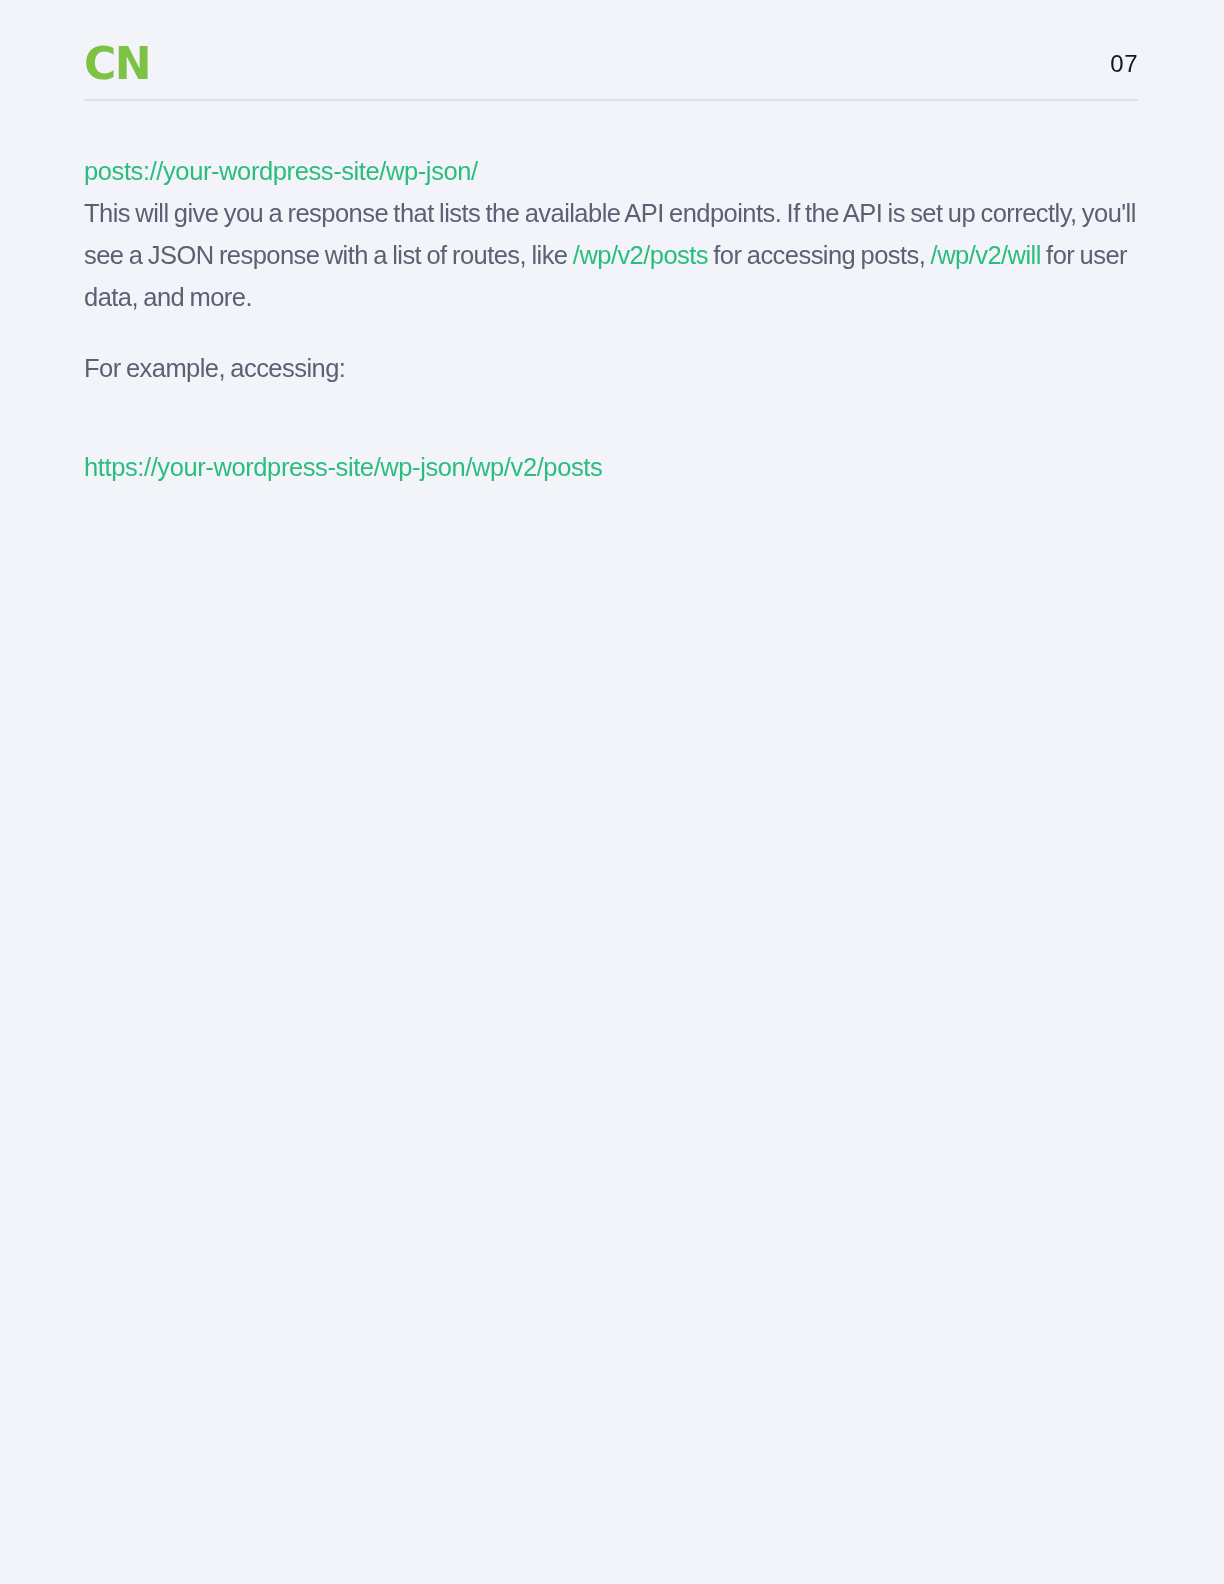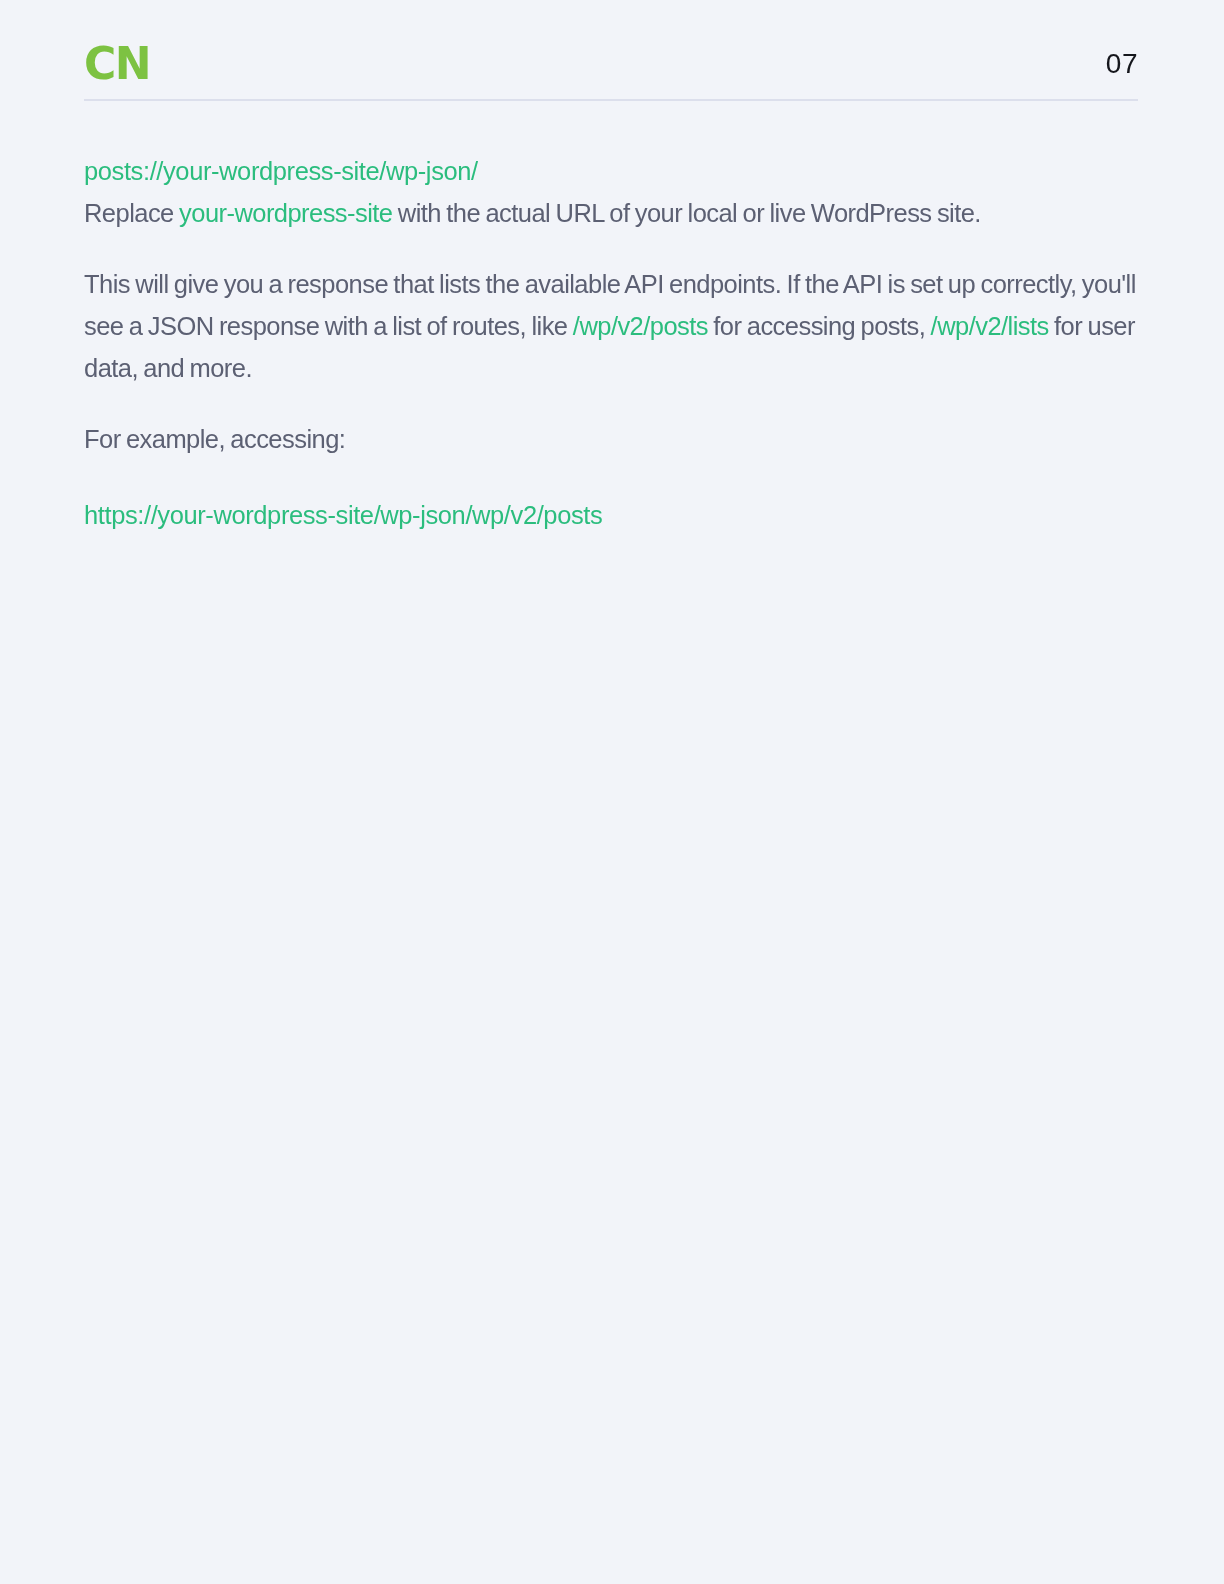--- a/index.html
+++ b/index.html
@@ -38,21 +38,21 @@
     font-family: "DejaVu Sans", sans-serif;
     font-size: 44px;
     font-weight: 700;
     line-height: 1;
     letter-spacing: -1.5px;
     color: #7dc242;
     user-select: none;
   }
 
   .page-number {
-    font-size: 28px;
+    font-size: 24px;
     font-weight: 400;
     letter-spacing: 0.5px;
     color: #15161c;
     line-height: 1;
   }
 
   .header-rule {
     position: absolute;
     top: 99px;
     left: 84px;
@@ -86,21 +86,21 @@
   .code-line {
     font-size: 25.5px;
     line-height: 42px;
     letter-spacing: -0.4px;
     color: #2bbd7e;
     font-weight: 400;
     margin: 0;
     word-spacing: -0.5px;
   }
 
-  .gap-large { margin-top: 34px; }
+  .gap-large { margin-top: 57px; }
   .gap-code  { margin-top: 29px; }
 
   .hl {
     color: #2bbd7e;
   }
 </style>
 </head>
 <body>
 
 <div class="page">
@@ -109,23 +109,22 @@
     <div class="brand-logo">CN</div>
     <div class="page-number">07</div>
   </div>
 
   <div class="header-rule"></div>
 
   <div class="content">
 
     <p class="code-line">posts://your-wordpress-site/wp-json/</p>
 
-    <p class="para"><span>Replace </span><span class="hl">your-wordpress-site</span><span> with the actual URL of your local or live WordPress site.</span></p>
 
-    <p class="para"><span>This will give you a response that lists the available API endpoints. If the API is set up correctly, you'll see a JSON response with a list of routes, like </span><span class="hl">/wp/v2/posts</span><span> for accessing posts, </span><span class="hl">/wp/v2/lists</span><span> for user data, and more.</span></p>
+    <p class="para"><span>This will give you a response that lists the available API endpoints. If the API is set up correctly, you'll see a JSON response with a list of routes, like </span><span class="hl">/wp/v2/posts</span><span> for accessing posts, </span><span class="hl">/wp/v2/will</span><span> for user data, and more.</span></p>
 
     <p class="para gap-large">For example, accessing:</p>
 
     <p class="code-line gap-large">https://your-wordpress-site/wp-json/wp/v2/posts</p>
 
 
 
   </div>
 </div>
 

